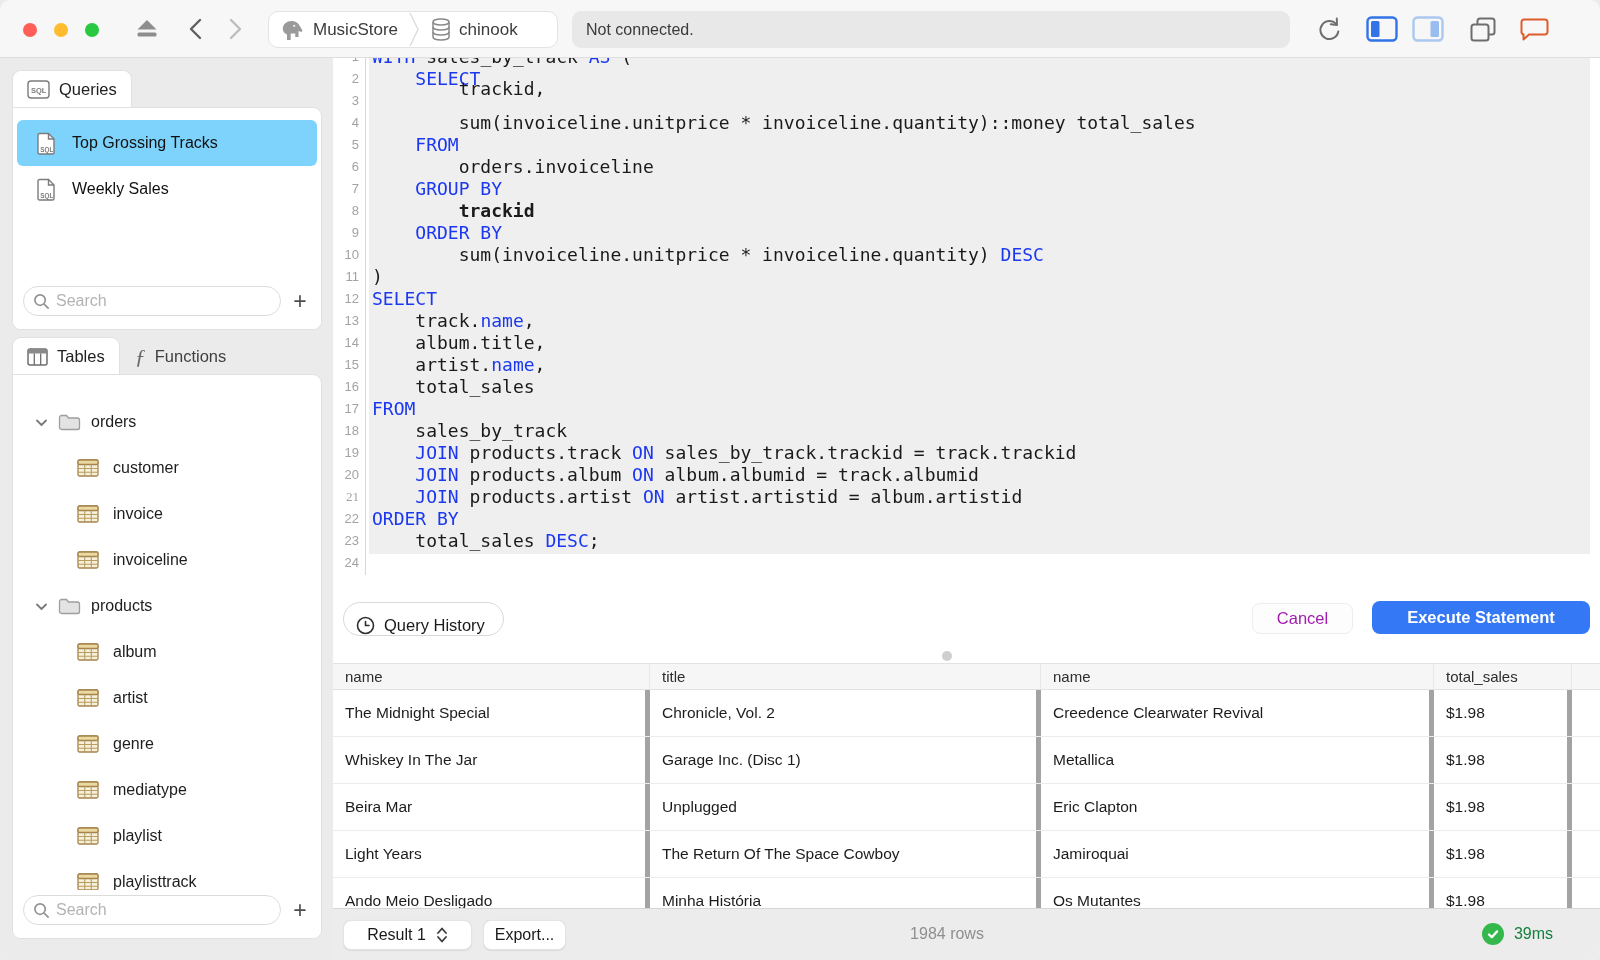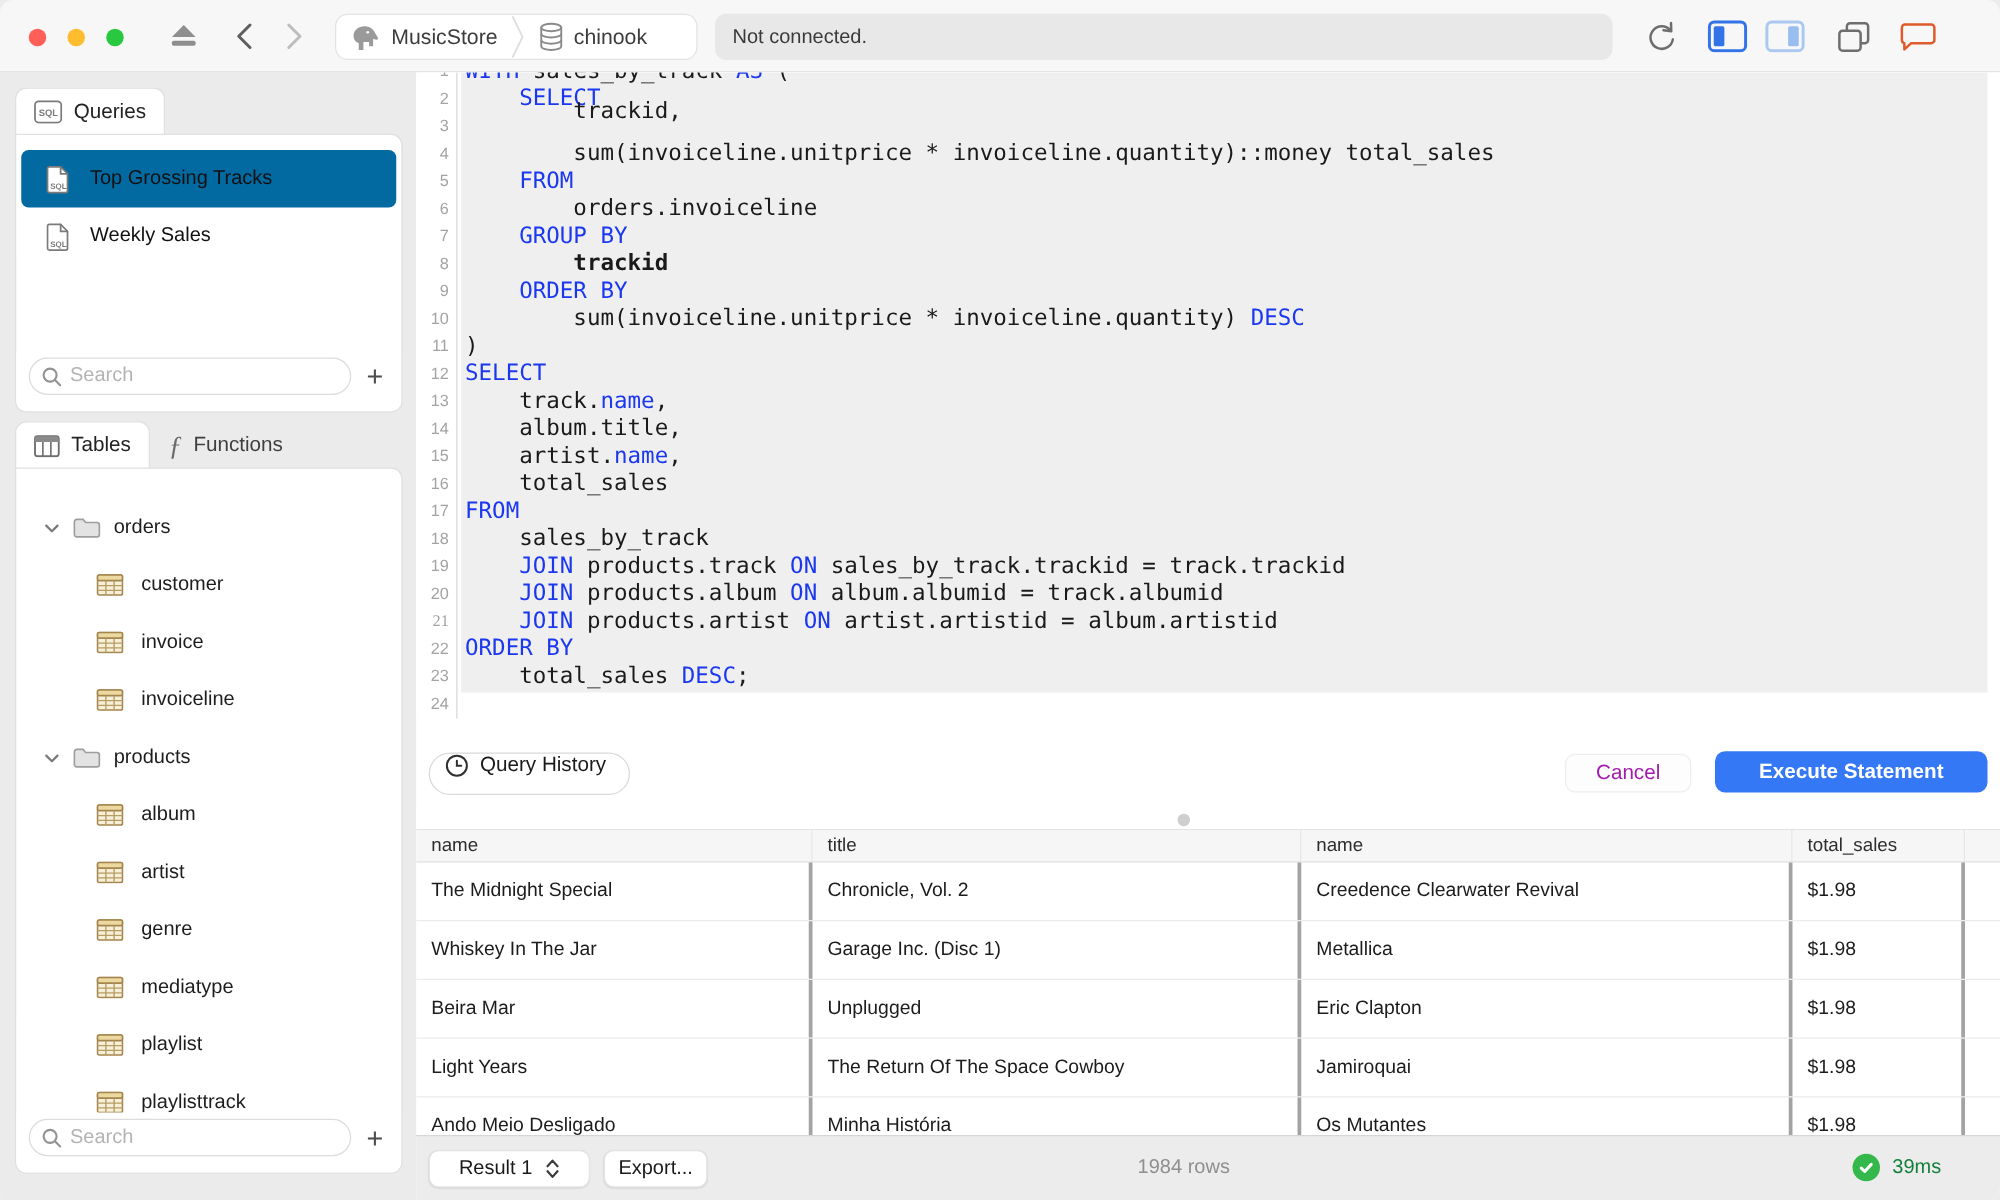--- a/index.html
+++ b/index.html
@@ -27,21 +27,21 @@
          border:1px solid #e0e0e0; border-bottom:none; border-radius:9px 9px 0 0; background:#fff; }
   .tab.inactive { background:transparent; border-color:transparent; color:#3f3f3f; }
   .panel-body { position:relative; background:#fff; border:1px solid #e0e0e0; border-radius:0 9px 9px 9px;
                 margin-top:-1px; overflow:hidden; }
   #queries-panel { top:12px; }
   #queries-panel .panel-body { height:223px; }
   #schema-panel { top:279px; }
   #schema-panel .panel-body { height:565px; }
   .q-list { padding-top:12px; }
   .q-item { display:flex; align-items:center; height:46px; padding-left:24px; gap:15px; font-size:16px; color:#111; }
-  .q-item.sel { background:#0369a1; border-radius:6px; margin:0 4px; padding-left:20px; }
+  .q-item.sel { background:#7dd3fc; border-radius:6px; margin:0 4px; padding-left:20px; }
   .tree { padding-top:24px; }
   .t-row { display:flex; align-items:center; height:46px; font-size:16px; color:#1d1d1d; gap:10px; }
   .t-row.folder { padding-left:22px; }
   .t-row.table { padding-left:64px; gap:14px; }
   .search-row { position:absolute; left:0; right:0; bottom:0; height:48px; background:#fff;
                 display:flex; align-items:center; padding:0 10px 8px 10px; gap:8px; }
   .search-box { position:relative; flex:1; }
   .search-box input { width:100%; height:30px; border:1px solid #dcdcdc; border-radius:15px; outline:none;
                       padding-left:32px; font-size:16px; color:#333; background:#fff;
                       font-family:"Liberation Sans", sans-serif; }
@@ -56,39 +56,39 @@
   .gutter { position:absolute; left:0; top:0; width:33px; height:100%; border-right:1px solid #d8d8d8; }
   .ln { position:absolute; right:6px; width:27px; height:22px; line-height:22px; text-align:right;
         font-size:13px; color:#a3a3a3; }
   .hl { position:absolute; left:36px; right:10px; top:0; height:496px; background:#efefef; }
   .code-layer { position:absolute; left:39px; top:0; right:0; height:100%; }
   .cl { position:absolute; left:0; height:22px; line-height:22px; white-space:pre;
         font-family:"DejaVu Sans Mono", monospace; font-size:18px; color:#1a1a1a; }
   .cl .kw { color:#1b38f0; }
 
   .btn-history { position:absolute; left:10px; top:544px; height:34px; padding:0 18px 0 12px;
-                 display:flex; align-items:flex-start; gap:9px; background:#fff; border:1px solid #d9d9d9;
+                 display:flex; align-items:flex-end; gap:9px; background:#fff; border:1px solid #d9d9d9;
                  border-radius:17px; font-size:16.5px; color:#1a1a1a; }
   .btn-cancel { position:absolute; left:919px; top:545px; width:101px; height:31px; background:#fdfdfd;
                 border:1px solid #ededed; border-radius:8px; font-size:16.5px; color:#a21caf;
                 display:flex; align-items:center; justify-content:center; }
   .btn-execute { position:absolute; left:1039px; top:543px; width:218px; height:33px; background:#3478F6;
                  border:none; border-radius:8px; font-size:16.5px; font-weight:bold; color:#fff;
                  display:flex; align-items:center; justify-content:center; }
 
   .splitter { position:absolute; left:0; top:587px; width:100%; height:18px; background:#fff; }
   .splitter .dot { position:absolute; left:609px; top:6px; width:10px; height:10px; border-radius:50%; background:#cfcfcf; }
 
   .results { position:absolute; left:0; top:605px; width:100%; height:245px; overflow:hidden; }
   .rgrid { display:grid; grid-template-columns:317px 391px 393px 138px 1fr; }
   .thead { height:27px; background:#f6f6f6; border-top:1px solid #e2e2e2; border-bottom:1px solid #e2e2e2; }
   .hcell { font-size:15px; color:#2d2d2d; line-height:25px; padding-left:12px; border-right:1px solid #e7e7e7; }
   .hcell:last-child { border-right:none; }
   .trow { height:47px; border-bottom:1px solid #ececec; }
-  .cell { font-size:15.5px; color:#1c1c1c; line-height:46px; padding-left:12px; border-right:3px solid #a3a3a3;
+  .cell { font-size:15.5px; color:#1c1c1c; line-height:46px; padding-left:12px; border-right:5px solid #a3a3a3;
           white-space:nowrap; overflow:hidden; }
   .cell:last-child { border-right:none; }
 
   .statusbar { position:absolute; left:0; bottom:0; width:100%; height:52px; background:#ececec;
                border-top:1px solid #d6d6d6; }
   .pill-btn { position:absolute; top:11px; height:30px; background:#fff; border:1px solid #e4e4e4;
               border-radius:8px; display:flex; align-items:center; justify-content:center;
               font-size:16px; color:#1a1a1a; box-shadow:0 0.5px 1px rgba(0,0,0,0.08); }
   #result-select { left:10px; width:129px; gap:10px; }
   #export-btn { left:150px; width:83px; }

